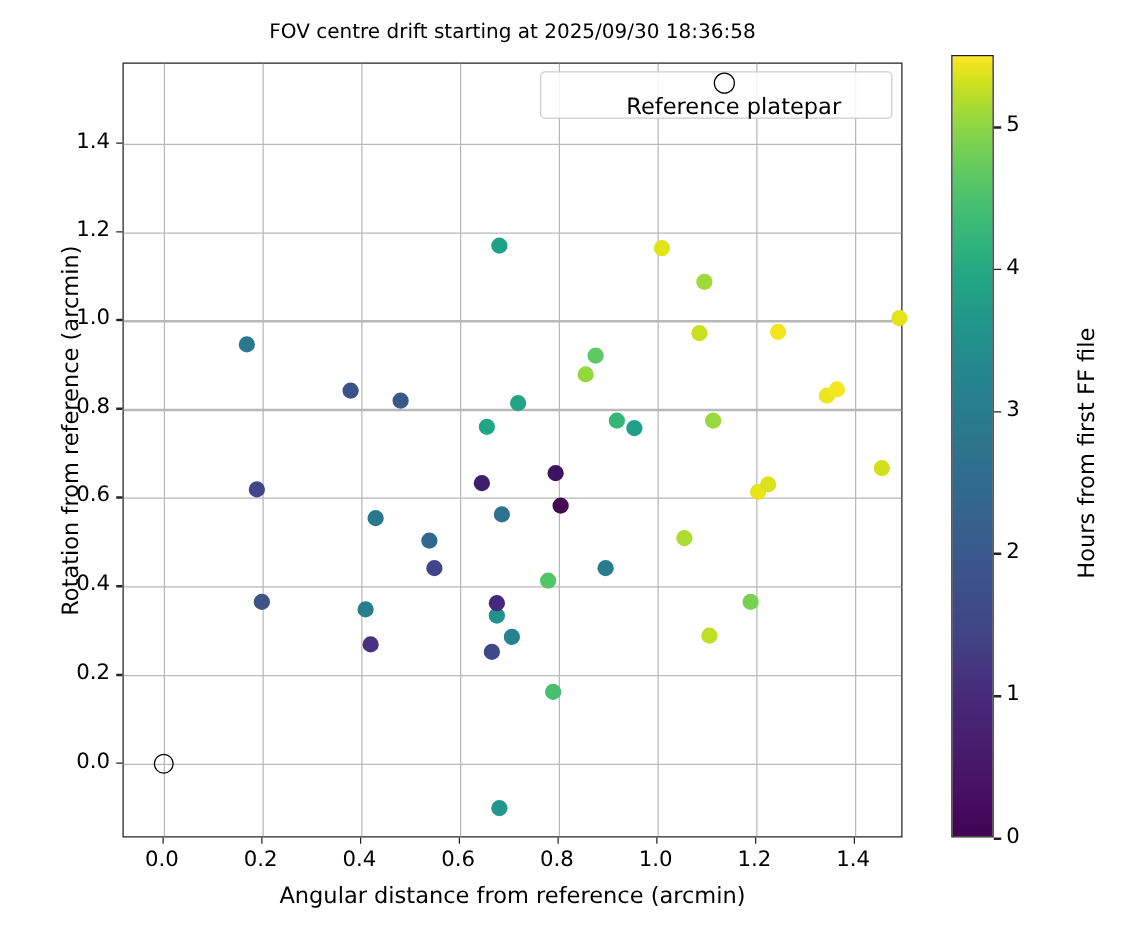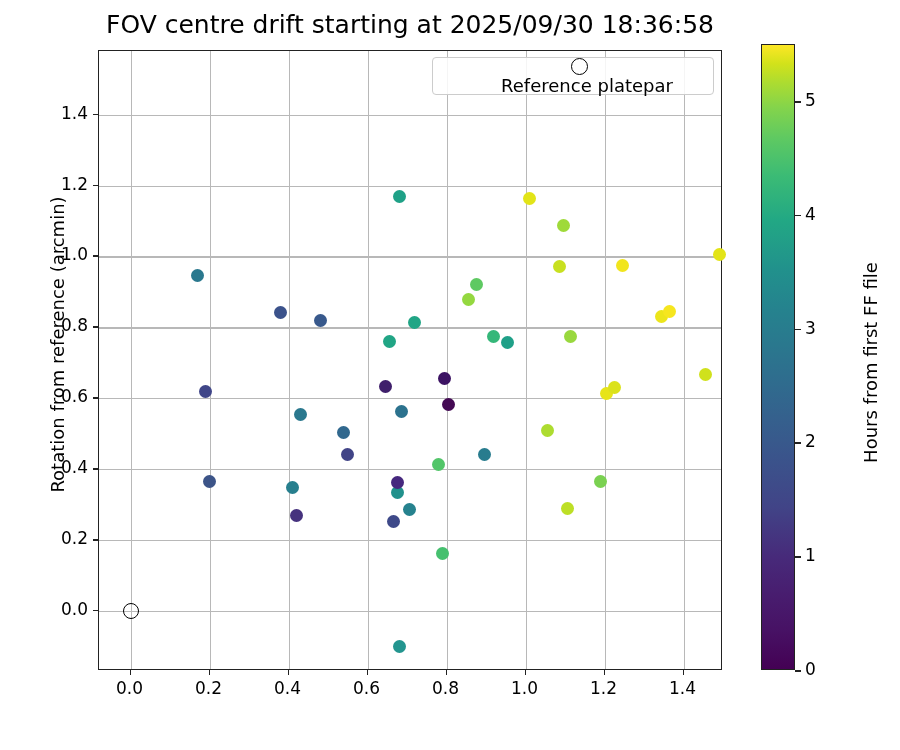--- a/index.html
+++ b/index.html
@@ -20,21 +20,21 @@
     height: 750px;
   }
 
   
   #chart-title {
     position: absolute;
     left: 98px;
     top: 12px;
     width: 624px;
     text-align: center;
-    font-size: 25px;
+    font-size: 16px;
     line-height: 26px;
     color: #000;
     white-space: nowrap;
   }
 
   
   #plot-area {
     position: absolute;
     left: 98px;
     top: 50px;
@@ -327,20 +327,21 @@
       <div class="tick-y" style="top: 326.34px; left: 93px;"></div>
       <div class="ticklabel-y" style="top: 326.34px;">0.8</div>
       <div class="tick-y" style="top: 255.49px; left: 93px;"></div>
       <div class="ticklabel-y" style="top: 255.49px;">1.0</div>
       <div class="tick-y" style="top: 184.63px; left: 93px;"></div>
       <div class="ticklabel-y" style="top: 184.63px;">1.2</div>
       <div class="tick-y" style="top: 113.77px; left: 93px;"></div>
       <div class="ticklabel-y" style="top: 113.77px;">1.4</div>
     </div>
 
+  <div id="xlabel">Angular distance from reference (arcmin)</div>
   <div id="ylabel">Rotation from reference (arcmin)</div>
 
   <div id="legend">
     <span id="legend-marker"></span>
     <span id="legend-label">Reference platepar</span>
   </div>
 
   <div id="colorbar"></div>
   <div id="colorbar-ticks">
       <div class="cb-tick" style="top: 670px;"></div>

